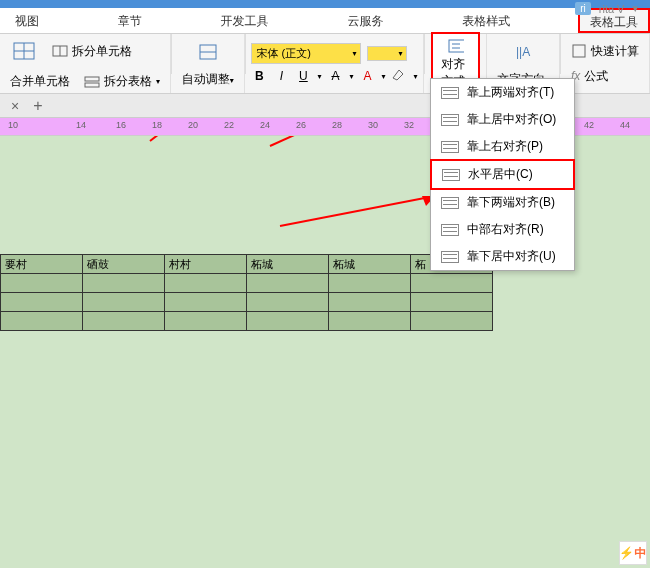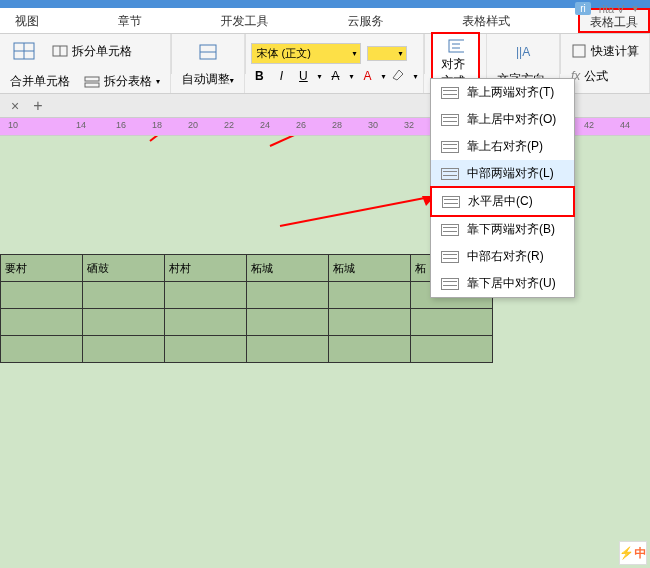--- a/index.html
+++ b/index.html
@@ -29,21 +29,21 @@
 .doc-tabs { height: 24px; background: #eaeaea; display: flex; align-items: center; padding-left: 8px; gap: 6px; border-bottom: 1px solid #ccc; font-size: 12px; }
 .doc-tab-close { width: 14px; height: 14px; display: flex; align-items: center; justify-content: center; font-size: 14px; color: #666; cursor: pointer; }
 .doc-tab-add { width: 20px; height: 20px; display: flex; align-items: center; justify-content: center; font-size: 16px; color: #666; cursor: pointer; }
 
 .ruler { height: 18px; background: #f0abfc; display: flex; font-size: 9px; color: #666; position: relative; overflow: hidden; border-bottom: 1px solid #ccc; }
 .ruler-mark { position: absolute; top: 2px; }
 
 .canvas { height: 432px; background: #d0e5c8; position: relative; overflow: hidden; }
 
 .table-on-canvas { position: absolute; top: 118px; left: 0; border-collapse: collapse; background: #a8c49a; }
-.table-on-canvas td { border: 1px solid #333; height: 27px; font-size: 11px; padding: 1px 4px; vertical-align: middle; }
+.table-on-canvas td { border: 1px solid #333; height: 19px; font-size: 11px; padding: 1px 4px; vertical-align: middle; }
 .table-on-canvas td.w1 { width: 82px; }
 
 .dropdown { position: absolute; top: 78px; left: 430px; width: 145px; background: #fff; border: 1px solid #aaa; box-shadow: 2px 2px 6px rgba(0,0,0,0.2); font-size: 12px; z-index: 10; }
 .dropdown-item { display: flex; align-items: center; gap: 8px; padding: 5px 10px; cursor: pointer; }
 .dropdown-item.highlighted { background: #e0f0ff; }
 .dropdown-item.boxed { border: 2px solid #ff0000; margin: -1px; }
 .dd-icon { width: 18px; height: 12px; border: 1px solid #888; display: flex; flex-direction: column; justify-content: space-around; padding: 1px; }
 .dd-icon span { height: 1px; background: #888; }
 
 .red-arrow { position: absolute; z-index: 8; }
@@ -294,27 +294,20 @@
       </span>
       <span>靠上居中对齐(O)</span>
     </div>
     <div class="dropdown-item">
       <span class="dd-icon">
         <span></span>
         <span></span>
       </span>
       <span>靠上右对齐(P)</span>
     </div>
-    <div class="dropdown-item highlighted">
-      <span class="dd-icon">
-        <span></span>
-        <span></span>
-      </span>
-      <span>中部两端对齐(L)</span>
-    </div>
     <div class="dropdown-item boxed">
       <span class="dd-icon">
         <span></span>
         <span></span>
       </span>
       <span>水平居中(C)</span>
     </div>
     <div class="dropdown-item">
       <span class="dd-icon">
         <span></span>

